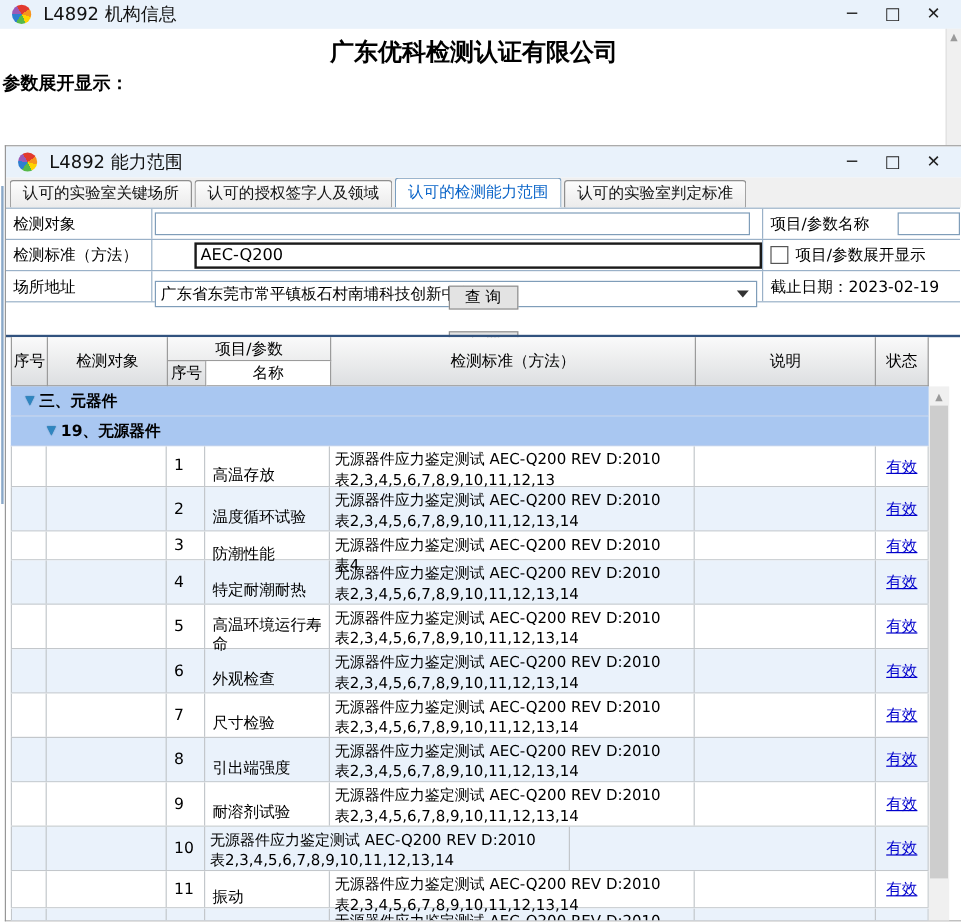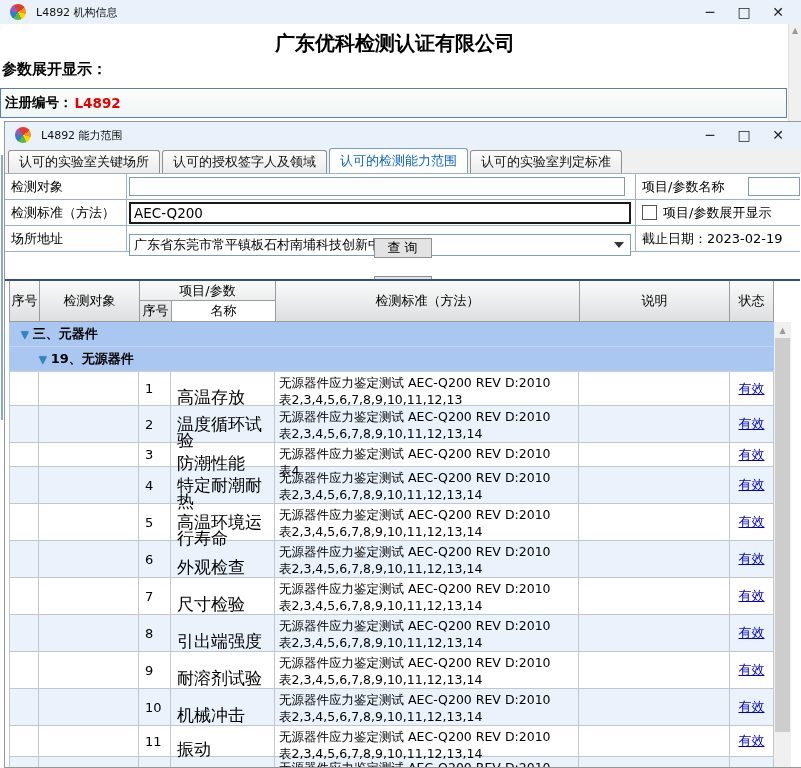--- a/index.html
+++ b/index.html
@@ -8,21 +8,21 @@
     font-family:"DejaVu Sans","Liberation Sans",sans-serif;
     background:#ffffff;font-size:13px;color:#000;
   }
   
   .bg-win{position:absolute;left:0;top:0;width:801px;height:768px;background:#fff;}
   .titlebar{height:26px;display:flex;align-items:center;background:#e9f2fb;}
   .bg-win .titlebar{height:24px;}
   .win-icon{width:16px;height:16px;border-radius:50%;margin:0 10px 0 10px;flex:0 0 16px;
     background:conic-gradient(#e23a2e 0 55deg,#f7941d 55deg 105deg,#ffd400 105deg 155deg,
       #56b949 155deg 215deg,#2e7fd0 215deg 275deg,#9b59b6 275deg 330deg,#e23a2e 330deg 360deg);}
-  .win-title{font-size:11px;color:#111;}
+  .win-title{font-size:15px;color:#111;}
   .win-controls{margin-left:auto;display:flex;align-items:center;gap:0;padding-right:6px;}
   .win-btn{width:34px;text-align:center;font-size:14px;color:#222;cursor:default;line-height:24px;}
   .company{position:absolute;left:0;top:30px;width:790px;text-align:center;
     font-size:20px;font-weight:bold;}
   .section-label{position:absolute;left:2px;top:60px;font-size:15px;font-weight:bold;}
   .reg-box{position:absolute;left:0;top:88px;width:787px;height:30px;box-sizing:border-box;
     border:1px solid #5b7fa6;background:linear-gradient(#fdfefe,#eef6f3);
     display:flex;align-items:center;padding-left:4px;}
   .reg-label{font-weight:bold;font-size:13.5px;}
   .reg-value{color:#e80000;font-size:13.5px;font-weight:bold;margin-left:2px;}
@@ -46,21 +46,21 @@
   .formgrid{position:absolute;left:0;top:51px;width:795px;box-sizing:border-box;
     border-top:1px solid #9ab1c8;}
   .frow{display:flex;height:26px;border-bottom:1px solid #9ab1c8;align-items:center;box-sizing:border-box;}
   .flabel{width:122px;padding-left:6px;box-sizing:border-box;border-right:1px solid #9ab1c8;
     height:100%;display:flex;align-items:center;font-size:13px;}
   .fmid{width:508px;height:100%;display:flex;align-items:center;padding-left:2px;box-sizing:border-box;}
   .fright{flex:1;height:100%;display:flex;align-items:center;border-left:1px solid #9ab1c8;
     padding-left:6px;box-sizing:border-box;font-size:13px;}
   .txt-input{width:496px;height:19px;border:1px solid #7f9db9;background:#fff;font-size:13px;
     padding:0 3px;box-sizing:border-box;font-family:inherit;}
-  .txt-input.focused{width:502px;height:22px;border:2px solid #1a1a1a;font-size:13.5px;}
+  .txt-input.focused{width:502px;height:22px;border:2px solid #1a1a1a;font-size:13.5px;margin-left:33px;}
   .mini-input{width:52px;height:19px;border:1px solid #7f9db9;background:#fff;margin-left:auto;
     box-sizing:border-box;font-size:13px;padding:0 2px;font-family:inherit;}
   .combo{width:502px;height:22px;border:1px solid #7f9db9;background:#fff;display:flex;
     align-items:center;padding:0 6px 0 4px;box-sizing:border-box;font-size:13px;cursor:default;margin-top:12px;}
   .combo-arrow{margin-left:auto;width:0;height:0;border-left:5px solid transparent;
     border-right:5px solid transparent;border-top:6px solid #333;}
   .checkbox{width:13px;height:13px;border:1px solid #555;background:#fff;margin-right:6px;flex:0 0 13px;}
   .btnrow{position:absolute;left:0;top:129px;width:795px;height:32px;display:flex;
     align-items:center;justify-content:center;gap:18px;flex-direction:column;}
   .btn{min-width:58px;height:23px;background:#e3e3e3;border:1px solid #8f8f8f;
@@ -85,21 +85,21 @@
   .group-row{height:25px;background:#a9c7f1;display:flex;align-items:center;font-weight:bold;
     border-bottom:1px solid #c2d2ec;box-sizing:border-box;font-size:13px;}
   .group-row .tri{color:#2f86c0;font-size:10px;margin-right:4px;text-shadow:0 0 1px #1b5e8e;}
   .g1{padding-left:12px;}  .g2{padding-left:30px;}
   .trow{display:flex;background:#fff;border-bottom:1px solid #c3c7cb;box-sizing:border-box;}
   .trow.alt{background:#eaf2fb;}
   .c{box-sizing:border-box;border-right:1px solid #c3c7cb;}
   .c:first-child{border-left:1px solid #c3c7cb;}
   .c.seq{width:30px}.c.obj{width:100px}
   .c.pseq{width:32px;display:flex;align-items:center;padding-left:6px;font-size:13px;}
-  .c.pname{width:104px;display:flex;align-items:center;padding:16px 2px 0 6px;font-size:17px;line-height:16px;}
+  .c.pname{width:104px;display:flex;align-items:center;padding:16px 2px 0 6px;font-size:13px;line-height:16px;}
   .c.std{width:304px;padding:2px 21px 0 4px;font-size:12.5px;line-height:17px;}
   .c.note{flex:1}
   .c.status{width:44px;display:flex;align-items:center;justify-content:center;}
   .link{color:#0000cc;text-decoration:underline;font-size:13px;cursor:pointer;}
   .h34{height:34px}.h37{height:37px}.h24{height:24px}.h31{height:31px}
   .h11{height:11px;overflow:hidden;}
   
   .tbl-scroll{position:absolute;left:769px;top:200px;width:17px;height:447px;background:#f0f0f0;}
   .tbl-scroll .up{height:16px;display:flex;align-items:center;justify-content:center;
     color:#9a9a9a;font-size:8px;}
@@ -113,24 +113,20 @@
     <span class="win-icon"></span>
     <span class="win-title">L4892 机构信息</span>
     <span class="win-controls">
       <span class="win-btn">─</span>
       <span class="win-btn">□</span>
       <span class="win-btn">✕</span>
     </span>
   </div>
   <div class="company">广东优科检测认证有限公司</div>
   <div class="section-label">参数展开显示：</div>
-  <div class="reg-box">
-    <span class="reg-label">注册编号：</span>
-    <span class="reg-value">L4892</span>
-  </div>
   <div class="bg-scrollbar">
     <span class="scroll-arrow">▲</span>
   </div>
   <div class="edge-line"></div>
 </div>
 
 <div class="fg-win">
   <div class="titlebar">
     <span class="win-icon"></span>
     <span class="win-title">L4892 能力范围</span>
@@ -311,21 +307,20 @@
       <div class="c std">无源器件应力鉴定测试  AEC-Q200 REV D:2010 表2,3,4,5,6,7,8,9,10,11,12,13,14</div>
       <div class="c note"></div>
       <div class="c status">
           <a class="link">有效</a>
         </div>
     </div>
     <div class="trow alt h37">
       <div class="c seq"></div>
         <div class="c obj"></div>
       <div class="c pseq">10</div>
-      <div class="c pname">机械冲击</div>
       <div class="c std">无源器件应力鉴定测试  AEC-Q200 REV D:2010 表2,3,4,5,6,7,8,9,10,11,12,13,14</div>
       <div class="c note"></div>
       <div class="c status">
           <a class="link">有效</a>
         </div>
     </div>
     <div class="trow h31">
       <div class="c seq"></div>
         <div class="c obj"></div>
       <div class="c pseq">11</div>

